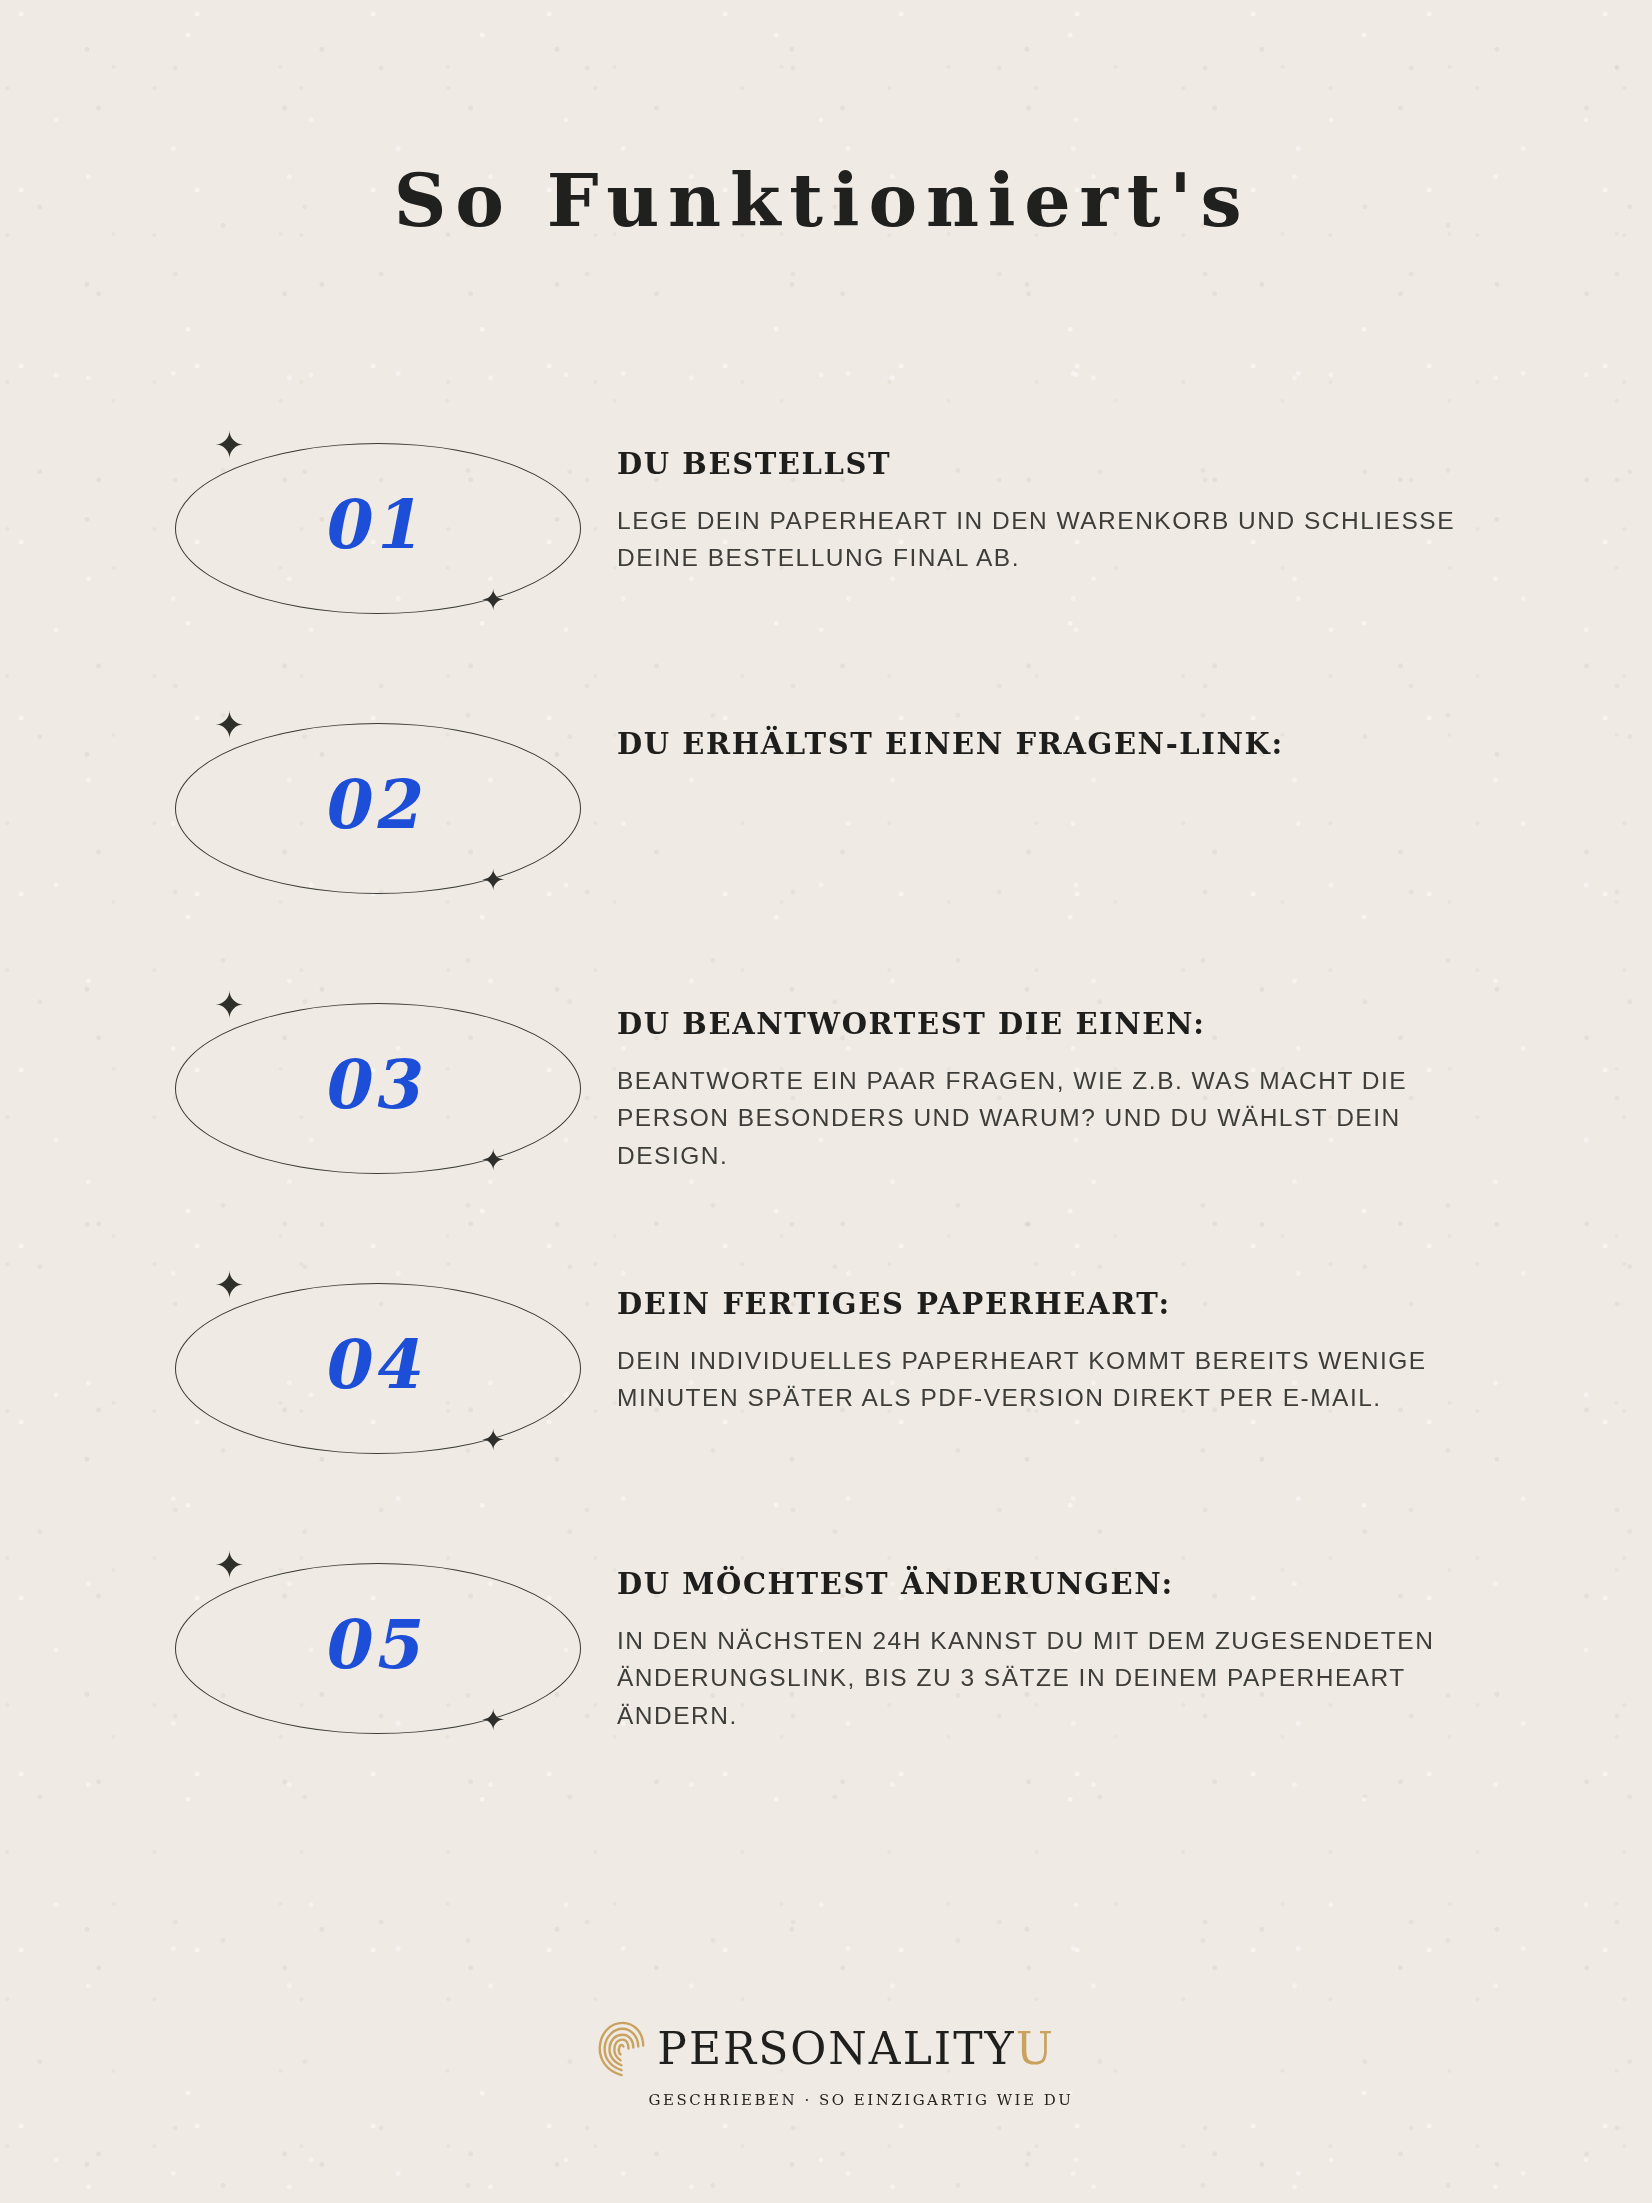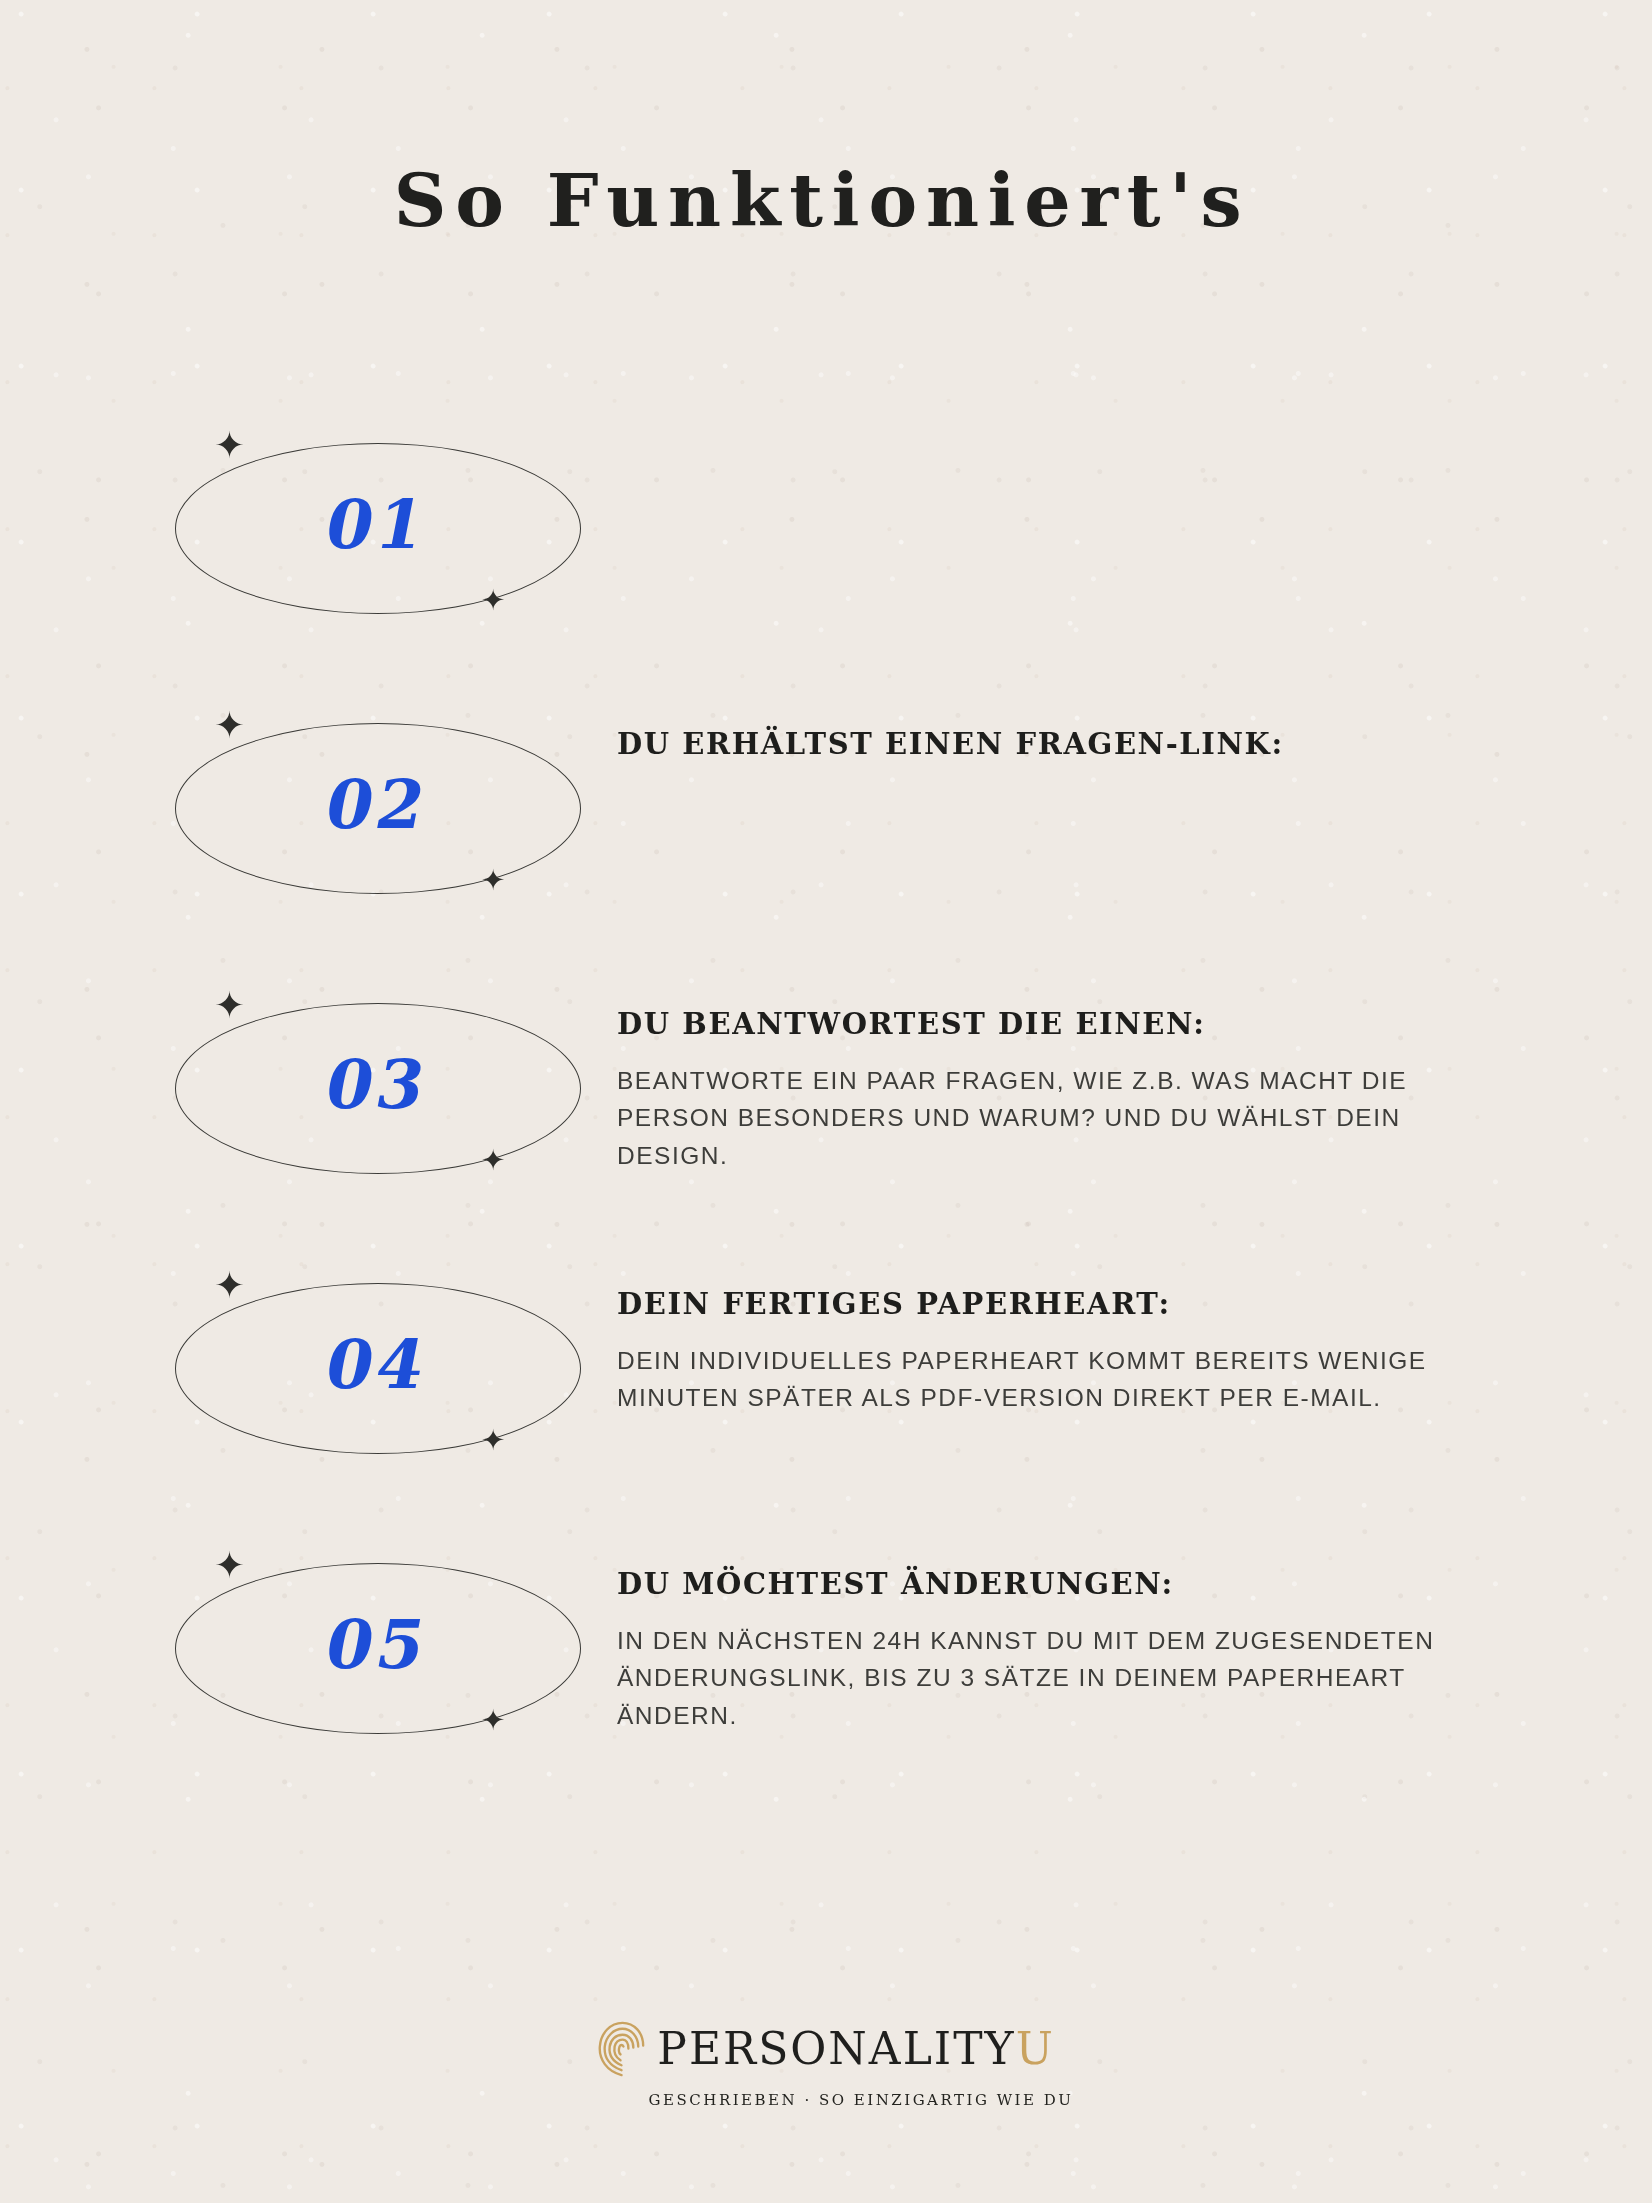--- a/index.html
+++ b/index.html
@@ -177,20 +177,22 @@
   <div class="steps">
 
     <div class="step">
       <div class="badge">
         <div class="oval"></div>
         <span class="spark tl">✦</span>
         <span class="spark br">✦</span>
         <span class="num">01</span>
       </div>
       <div class="content">
+        <div class="heading">DU BESTELLST</div>
+        <div class="body">Lege dein Paperheart in den Warenkorb und schliesse deine Bestellung final ab.</div>
       </div>
     </div>
 
     <div class="step">
       <div class="badge">
         <div class="oval"></div>
         <span class="spark tl">✦</span>
         <span class="spark br">✦</span>
         <span class="num">02</span>
       </div>

